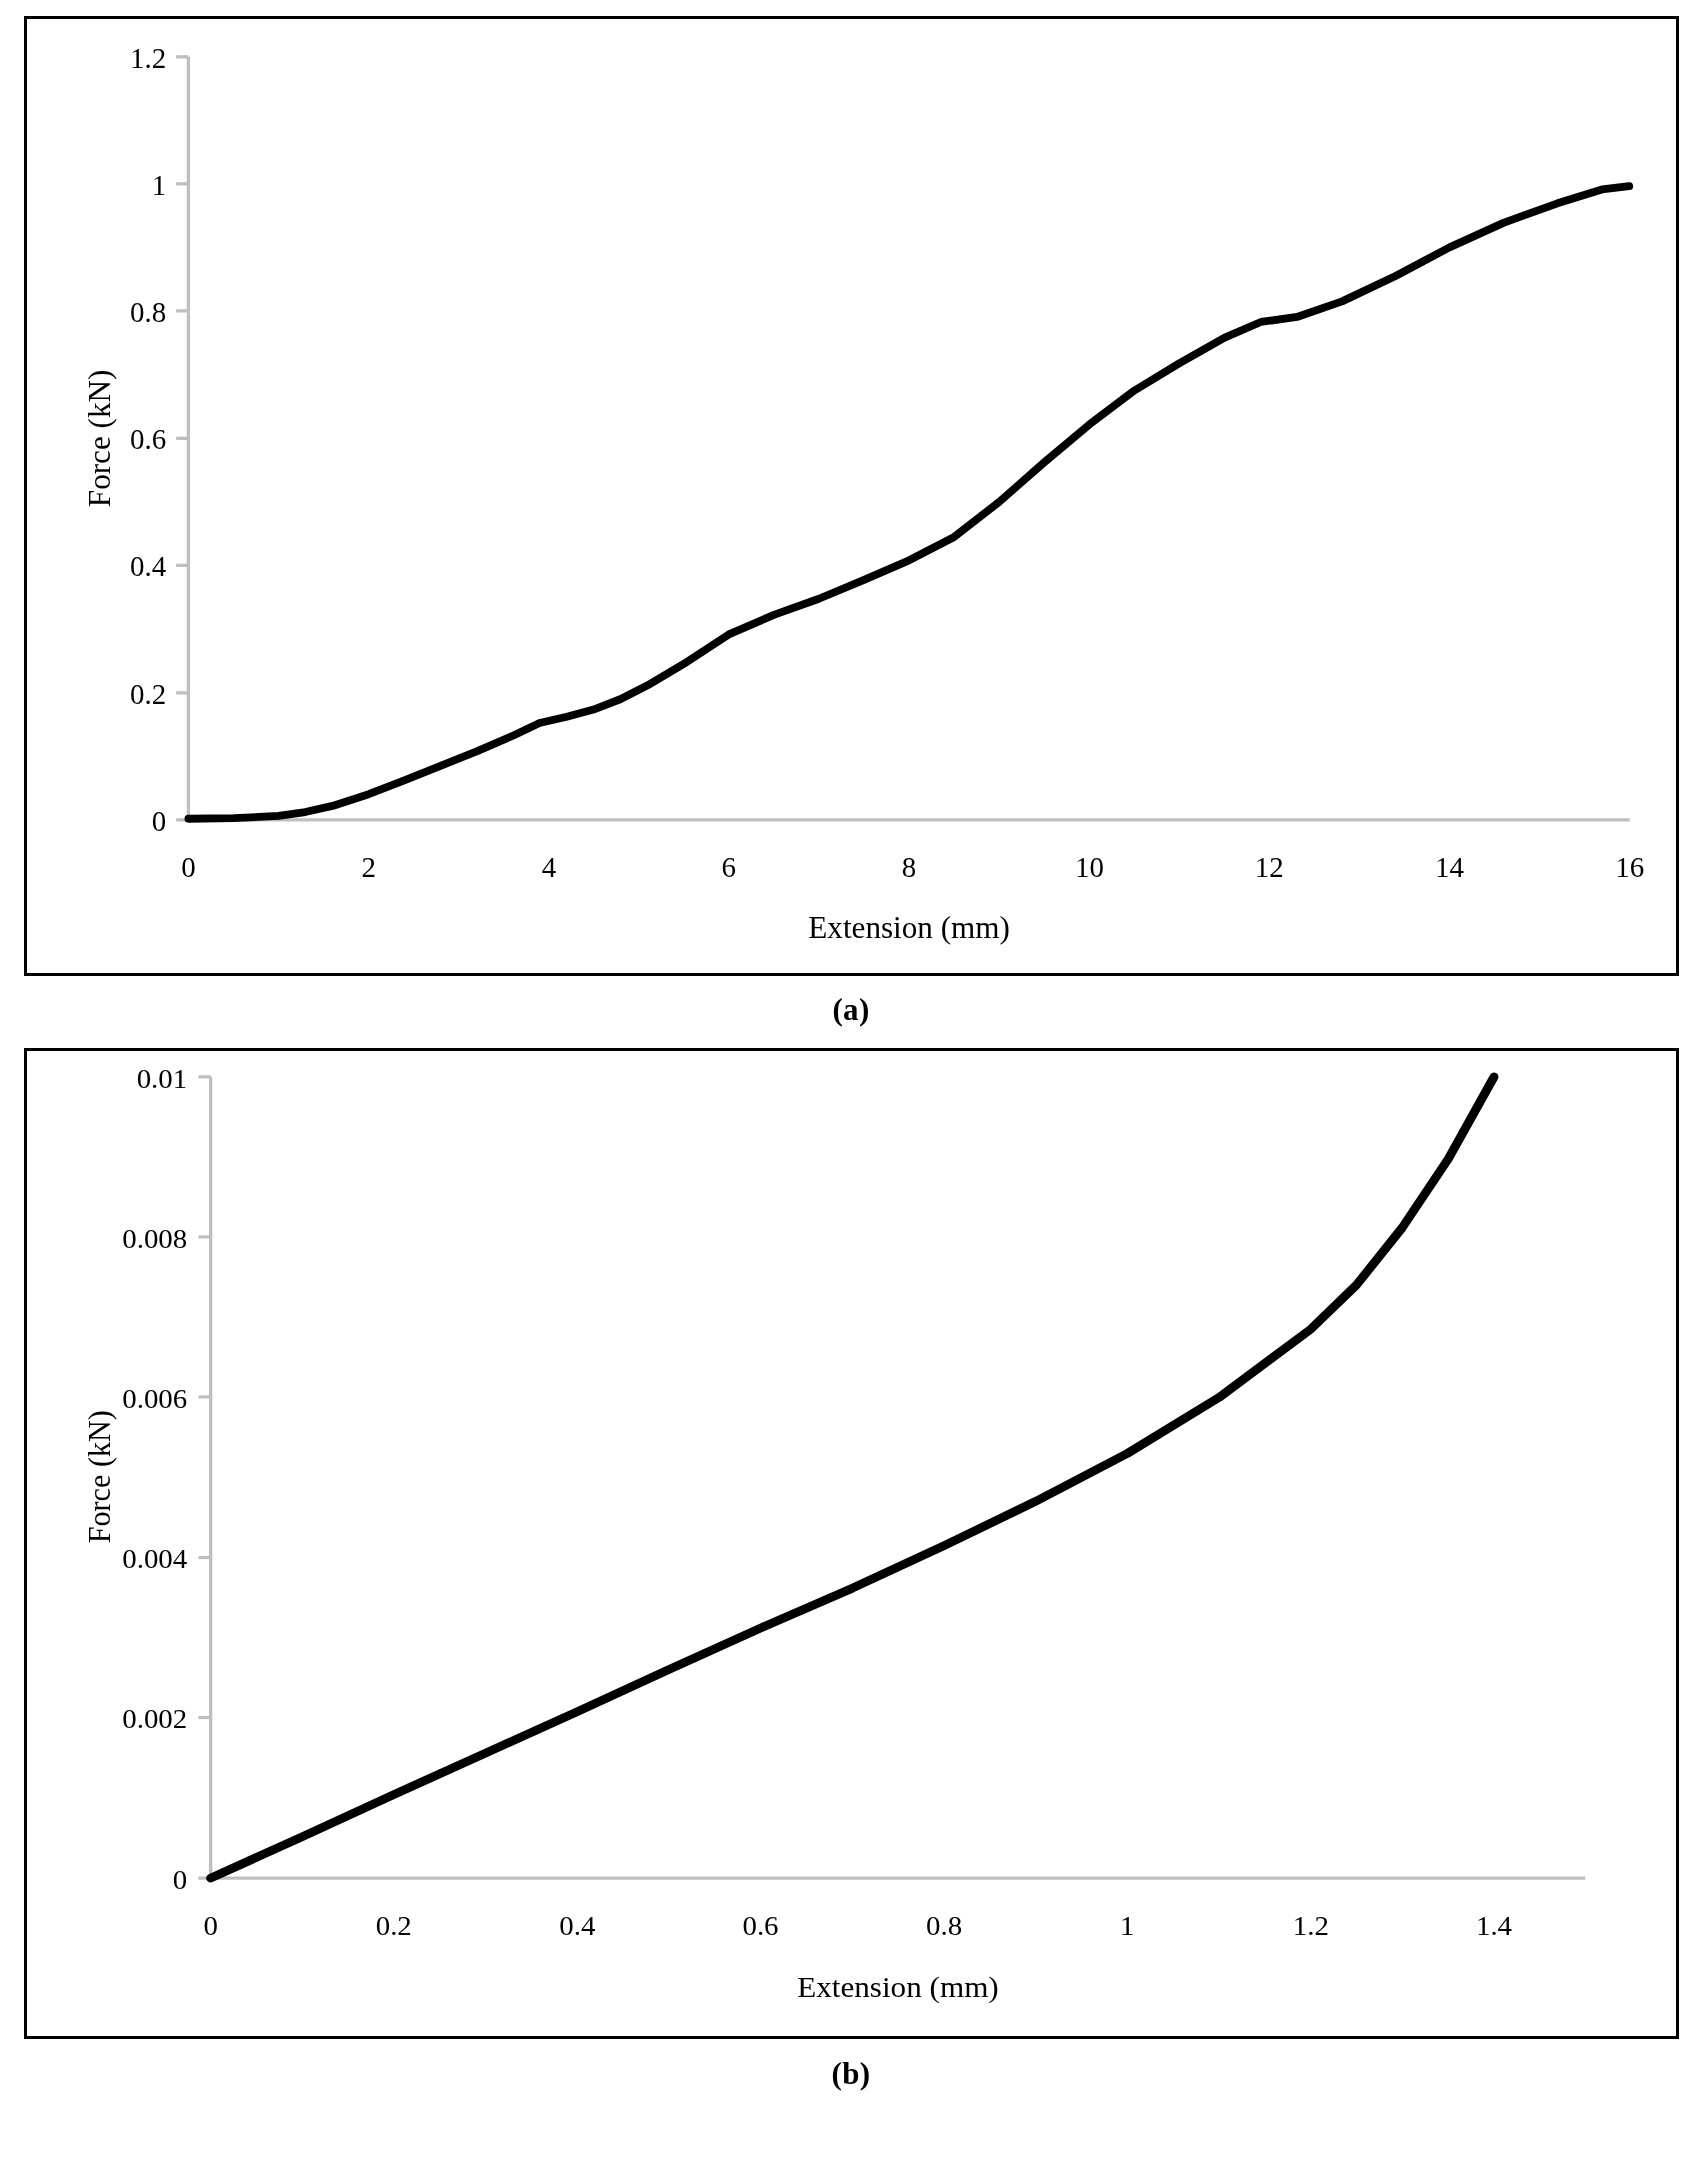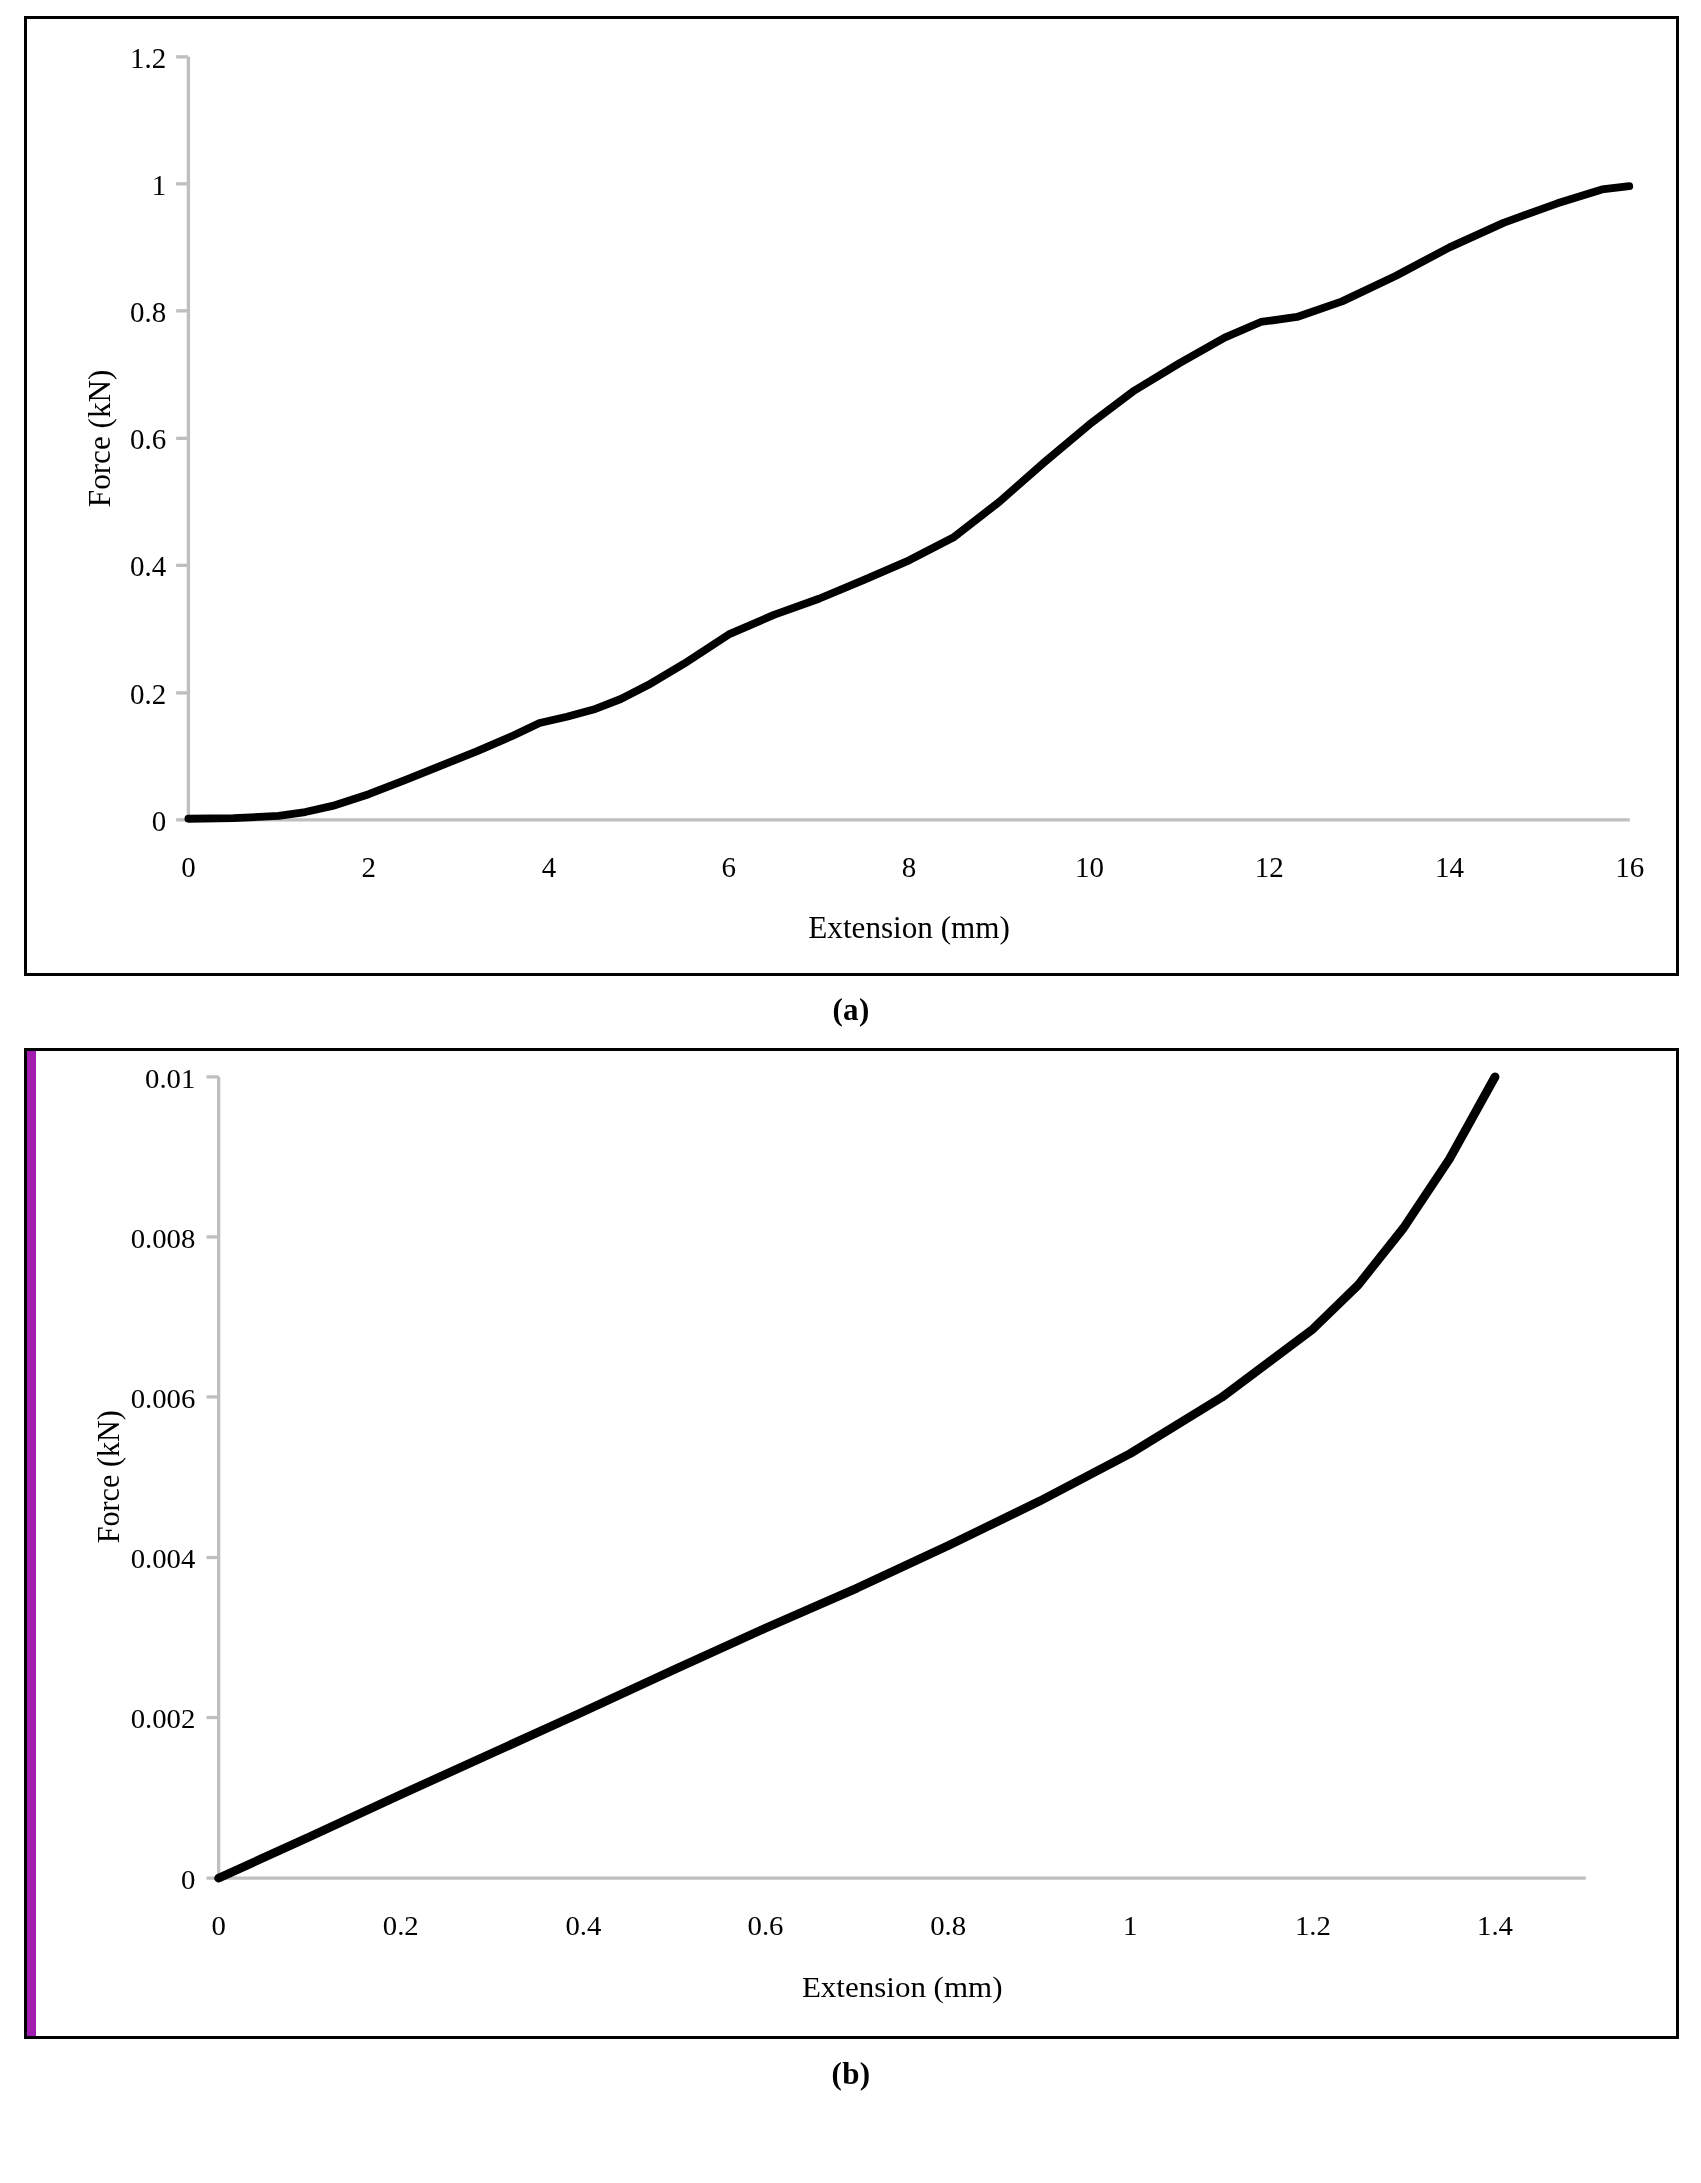--- a/index.html
+++ b/index.html
@@ -22,31 +22,30 @@
     flex-direction: column;
   }
   .figure-block {
     display: flex;
     flex-direction: column;
     align-items: center;
   }
   .panel {
     box-sizing: border-box;
     border: 3.3px solid #000000;
-    background: #a21caf;
+    background: #b91c1c;
     position: relative;
   }
   .panel-a {
     width: 1655px;
     height: 960px;
   }
   .panel-b {
     width: 1655px;
     height: 991px;
-    padding-left: 9px;
   }
   .panel-caption {
     font-size: 31px;
     font-weight: bold;
     font-family: "Liberation Serif", serif;
     margin: 16.7px 0 20px 0;
     letter-spacing: 0.3px;
   }
   .chart-svg {
     display: block;

